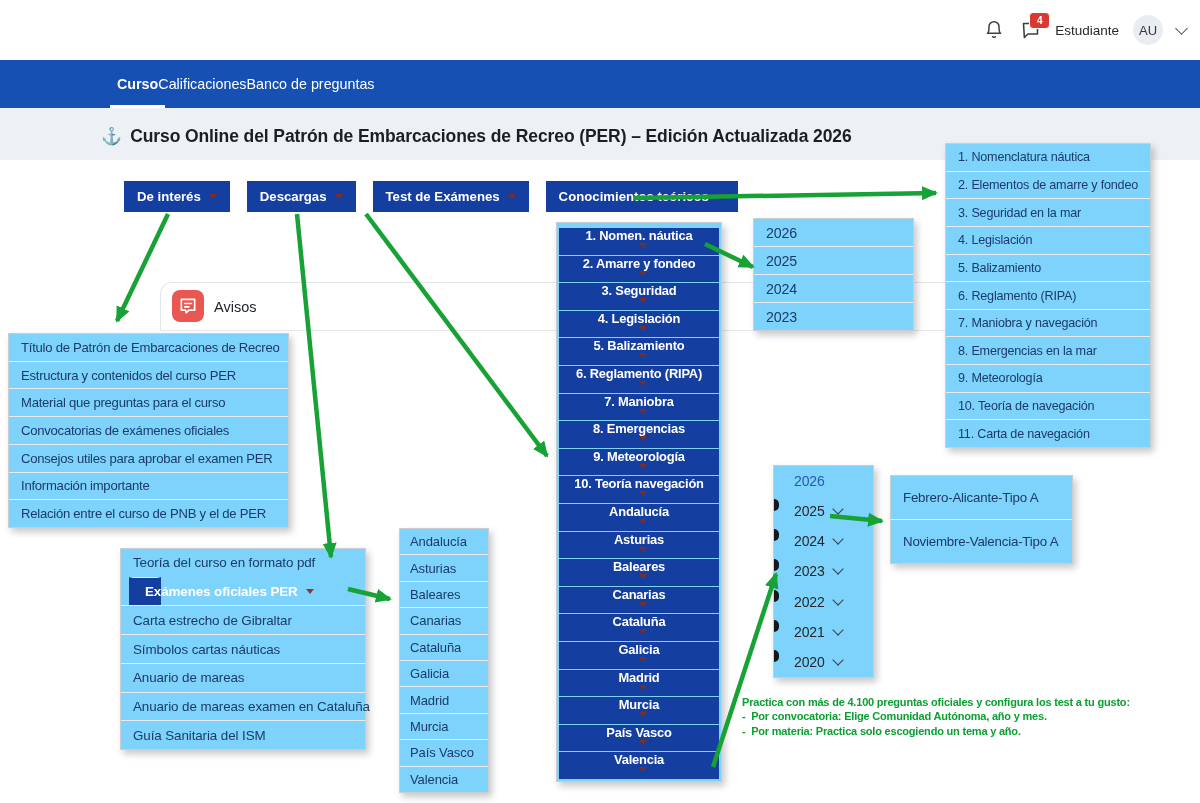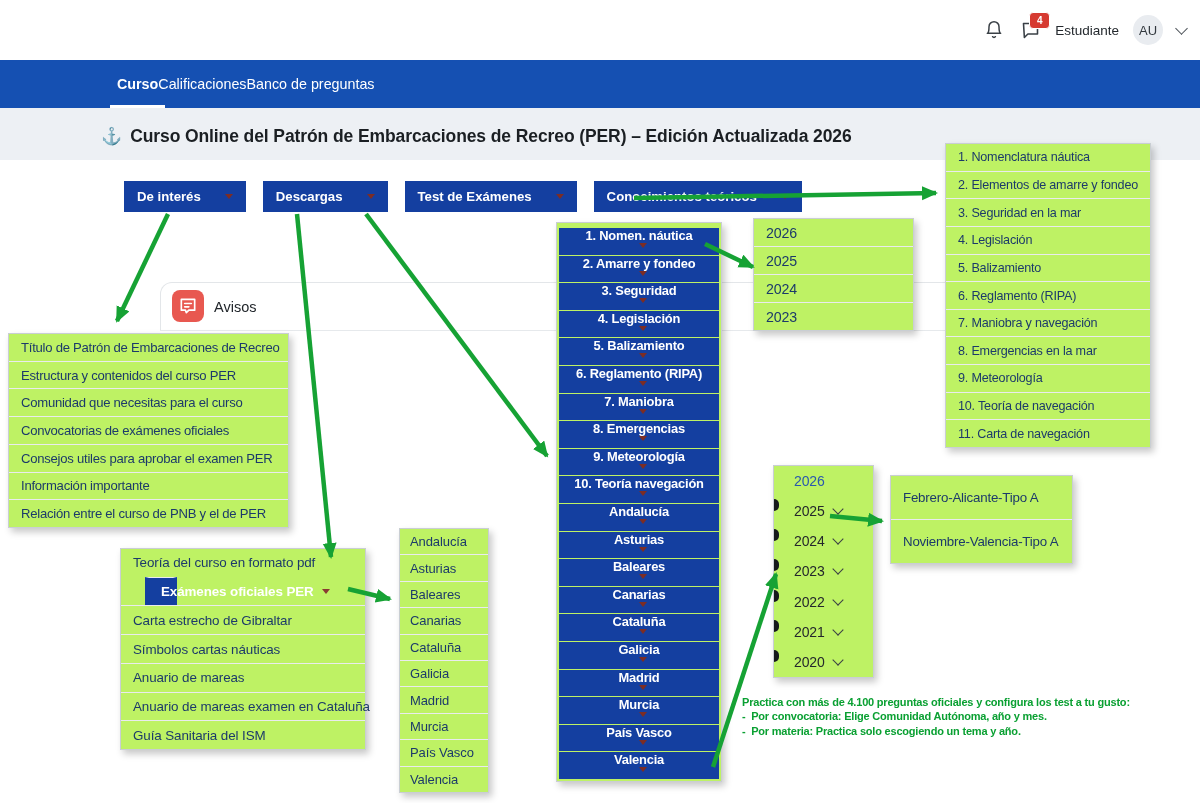--- a/index.html
+++ b/index.html
@@ -32,30 +32,30 @@
   
   #strip{position:absolute;left:0;top:108px;width:1200px;height:52px;background:#edf0f4;z-index:0;}
   #course-head{position:absolute;left:101px;top:126px;z-index:1;display:flex;align-items:center;gap:8px;}
   #anchor{font-size:17px;color:#20252a;}
   #course-title{font-size:17.5px;font-weight:bold;color:#1b1f23;letter-spacing:-0.1px;white-space:nowrap;}
   
   #menubar{position:absolute;left:124px;top:181px;height:31px;display:flex;gap:17px;z-index:4;}
   .mbtn{background:#143fa0;color:#fff;font-size:13.2px;font-weight:bold;display:flex;align-items:center;
     padding:0 13px;cursor:pointer;white-space:nowrap;}
   .caret{display:inline-block;width:0;height:0;border-left:4px solid transparent;border-right:4px solid transparent;
-    border-top:5px solid #7c2d25;margin-left:24px;}
+    border-top:5px solid #7c2d25;margin-left:8px;}
   
   #activity-card{position:absolute;left:160px;top:282px;width:953px;height:48px;
     border:1px solid #e3e6e9;border-bottom:none;border-radius:12px 12px 0 0;background:#fff;z-index:1;}
   #activity-divider{position:absolute;left:160px;top:330px;width:953px;height:1px;background:#e6e9ec;z-index:1;}
   #avisos-icon{position:absolute;left:172px;top:290px;width:32px;height:32px;background:#e85850;border-radius:8px;
     display:flex;align-items:center;justify-content:center;z-index:2;}
   #avisos-label{position:absolute;left:214px;top:299px;font-size:14.5px;color:#21262b;z-index:2;cursor:pointer;}
   
-  .panel{position:absolute;background:#bef264;border:1px solid #c9ced3;box-shadow:3px 4px 7px rgba(0,0,0,.22);
+  .panel{position:absolute;background:#7dd3fc;border:1px solid #c9ced3;box-shadow:3px 4px 7px rgba(0,0,0,.22);
     display:flex;flex-direction:column;z-index:5;box-sizing:border-box;}
   .panel .row{flex:1;display:flex;align-items:center;padding:0 12px;font-size:13.4px;color:#1c3a6a;
     white-space:nowrap;cursor:pointer;position:relative;letter-spacing:-0.1px;}
   .panel .row + .row{border-top:1px solid #e9ebee;}
   .panel .row .rcaret{display:none;}
   .panel .row.caret .rcaret{display:inline-block;width:0;height:0;border-left:4px solid transparent;
     border-right:4px solid transparent;border-top:5px solid #8a3a32;margin-left:8px;}
   .panel .row.selected{background:#143fa0;color:#fff;font-weight:bold;}
   #panel-interes{left:8px;top:333px;width:281px;height:195px;}
   #panel-interes .row{letter-spacing:-0.25px;font-size:13.1px;}
@@ -173,21 +173,21 @@
 
 <div class="panel" id="panel-interes">
 
 <div class="row">
       <span>Título de Patrón de Embarcaciones de Recreo</span>
     </div>
     <div class="row">
       <span>Estructura y contenidos del curso PER</span>
     </div>
     <div class="row">
-      <span>Comunidad que necesitas para el curso</span>
+      <span>Material que preguntas para el curso</span>
     </div>
     <div class="row">
       <span>Convocatorias de exámenes oficiales</span>
     </div>
     <div class="row">
       <span>Consejos utiles para aprobar el examen PER</span>
     </div>
     <div class="row">
       <span>Información importante</span>
     </div>

